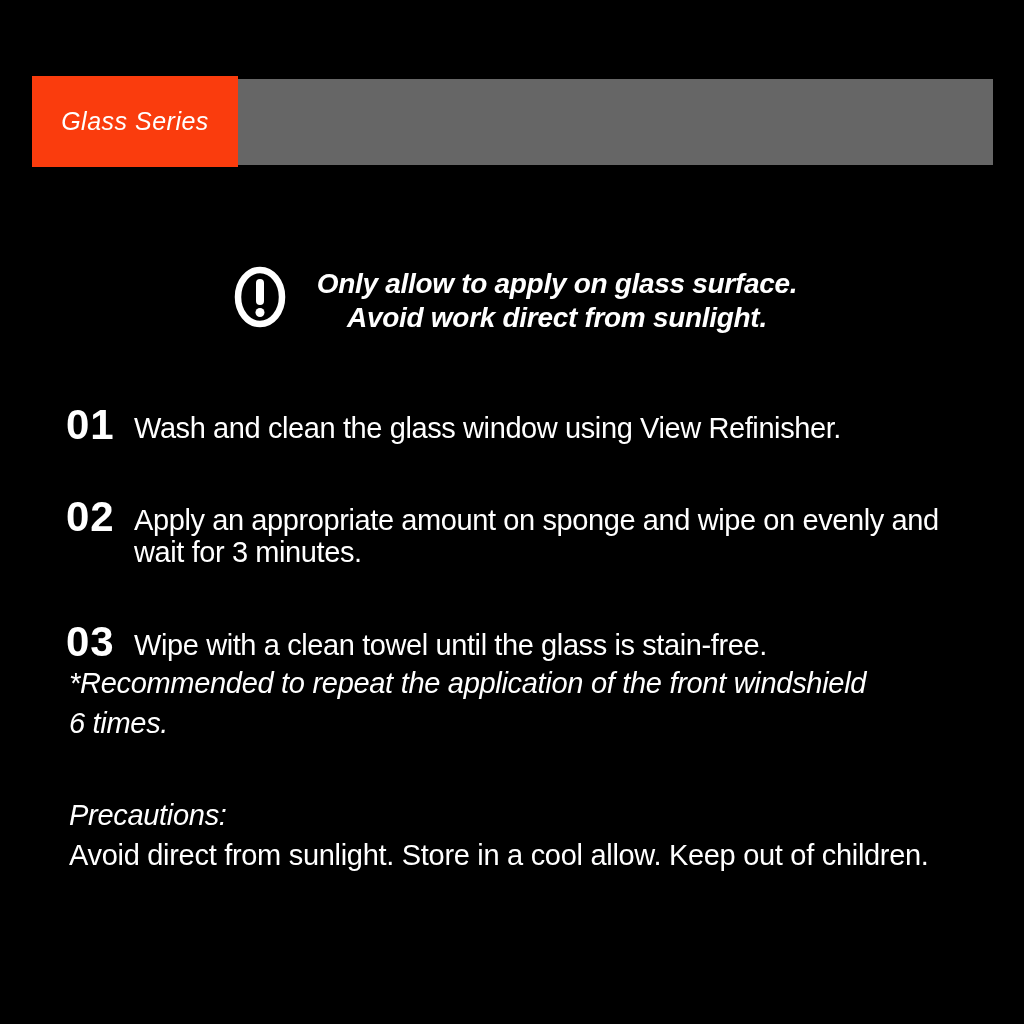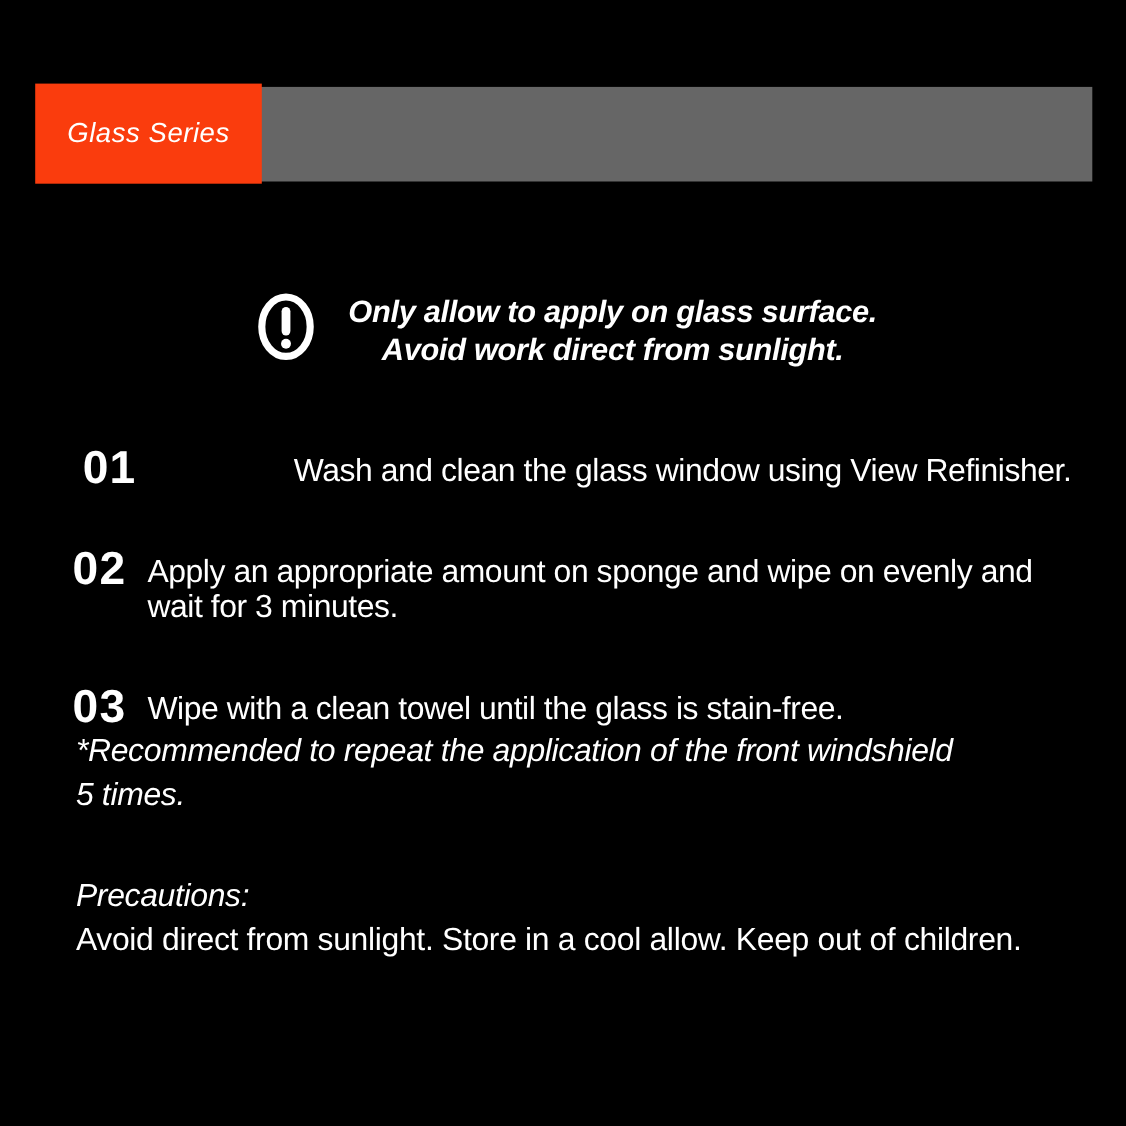--- a/index.html
+++ b/index.html
@@ -73,21 +73,21 @@
   .warn-text div { white-space: nowrap; }
 
   
   .steps { list-style: none; }
   .step {
     position: absolute;
     left: 66px;
     display: flex;
     align-items: flex-start;
   }
-  .step-01 { top: 356px; text-align: right; }
+  .step-01 { top: 356px; }
   .step-02 { top: 448px; }
   .step-03 { top: 573px; }
   .step-number {
     flex: 0 0 58px;
     font-size: 42px;
     font-weight: bold;
     line-height: 42px;
     letter-spacing: 1px;
   }
   .step-text {
@@ -153,21 +153,21 @@
       <span class="step-text">Apply an appropriate amount on sponge and wipe on evenly and wait for 3 minutes.</span>
     </li>
     <li class="step step-03">
       <span class="step-number">03</span>
       <span class="step-text">Wipe with a clean towel until the glass is stain-free.</span>
     </li>
   </ol>
 
   <div class="note">
     <div>*Recommended to repeat the application of the front windshield</div>
-    <div>5 times.</div>
+    <div>6 times.</div>
   </div>
 
   <div class="precautions">
     <div class="precautions-heading">Precautions:</div>
     <div class="precautions-body">Avoid direct from sunlight. Store in a cool allow. Keep out of children.</div>
   </div>
 
 </div>
 
 </body></html>

